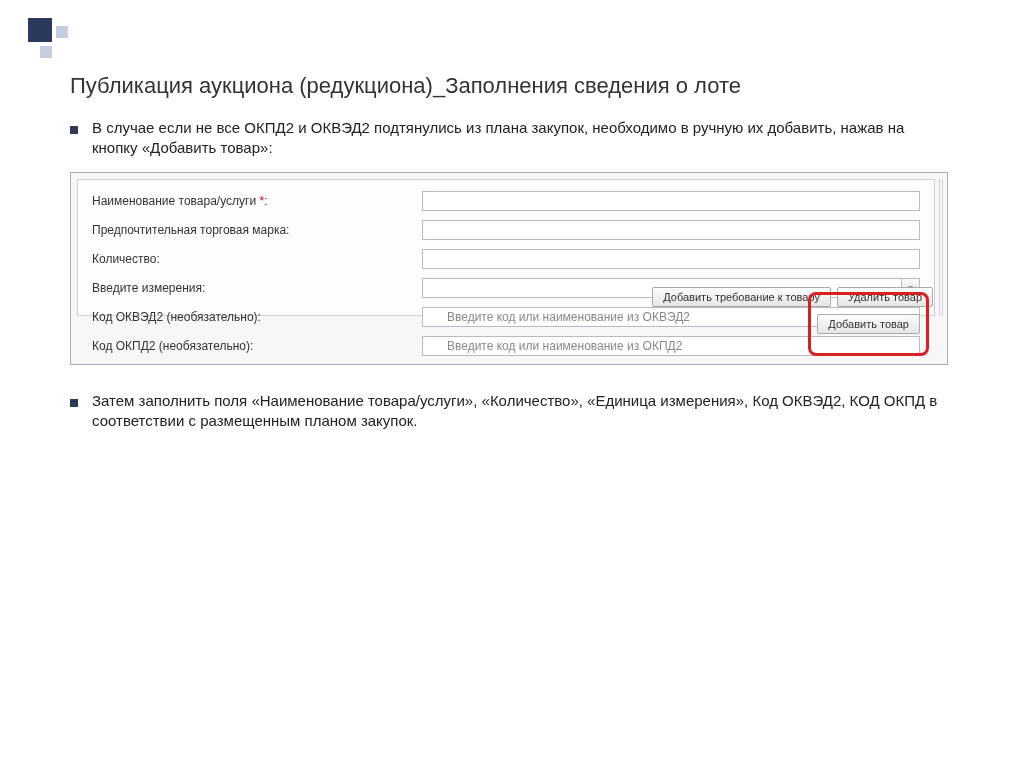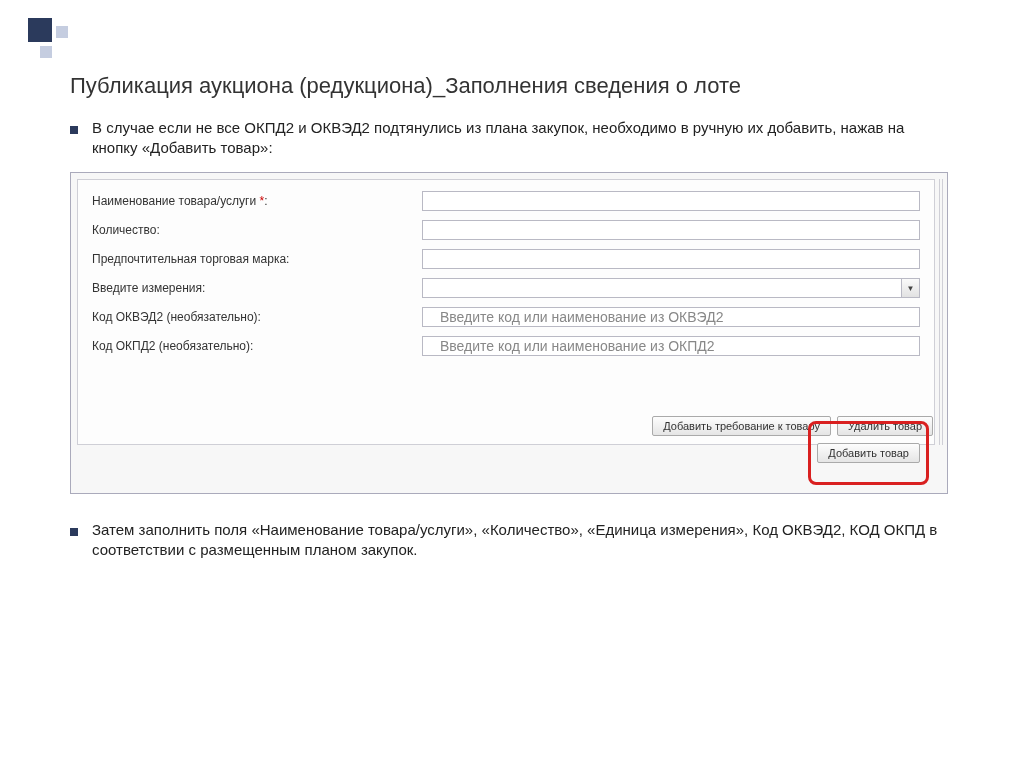--- a/index.html
+++ b/index.html
@@ -69,21 +69,21 @@
     font-size: 15px;
     color: #222;
     line-height: 1.35;
   }
   .screenshot {
     margin: 12px 0 26px 0;
     border: 1px solid #aab;
     background: #f7f7f7;
     position: relative;
     width: 878px;
-    height: 322px;
+    height: 193px;
   }
   .form-area {
     position: absolute;
     top: 6px;
     left: 6px;
     right: 12px;
     bottom: 48px;
     border: 1px solid #cfcfd6;
     background: #fdfdfd;
     padding: 10px 14px;
@@ -98,22 +98,22 @@
     width: 330px;
     font-size: 12px;
     color: #333;
   }
   .req { color: #c00; }
   .form-input {
     flex: 1;
     height: 20px;
     border: 1px solid #b9b9c4;
     background: #fff;
-    font-size: 14px;
-    padding: 0 17px;
+    font-size: 12px;
+    padding: 0 24px;
     color: #888;
     display: flex;
     align-items: center;
   }
   .form-select {
     flex: 1;
     height: 20px;
     border: 1px solid #b9b9c4;
     background: #fff;
     position: relative;
@@ -192,26 +192,26 @@
       <div class="form-area">
 
         <div class="form-row">
           <div class="form-label">
             <span>Наименование товара/услуги</span> <span class="req">*</span><span>:</span>
           </div>
           <div class="form-input"></div>
         </div>
 
         <div class="form-row">
+          <div class="form-label">Предпочтительная торговая марка:</div>
+          <div class="form-input"></div>
+        </div>
+
+        <div class="form-row">
           <div class="form-label">Количество:</div>
-          <div class="form-input"></div>
-        </div>
-
-        <div class="form-row">
-          <div class="form-label">Предпочтительная торговая марка:</div>
           <div class="form-input"></div>
         </div>
 
         <div class="form-row">
           <div class="form-label">Введите измерения:</div>
           <div class="form-select">
             <div class="select-arrow">▼</div>
           </div>
         </div>
 

